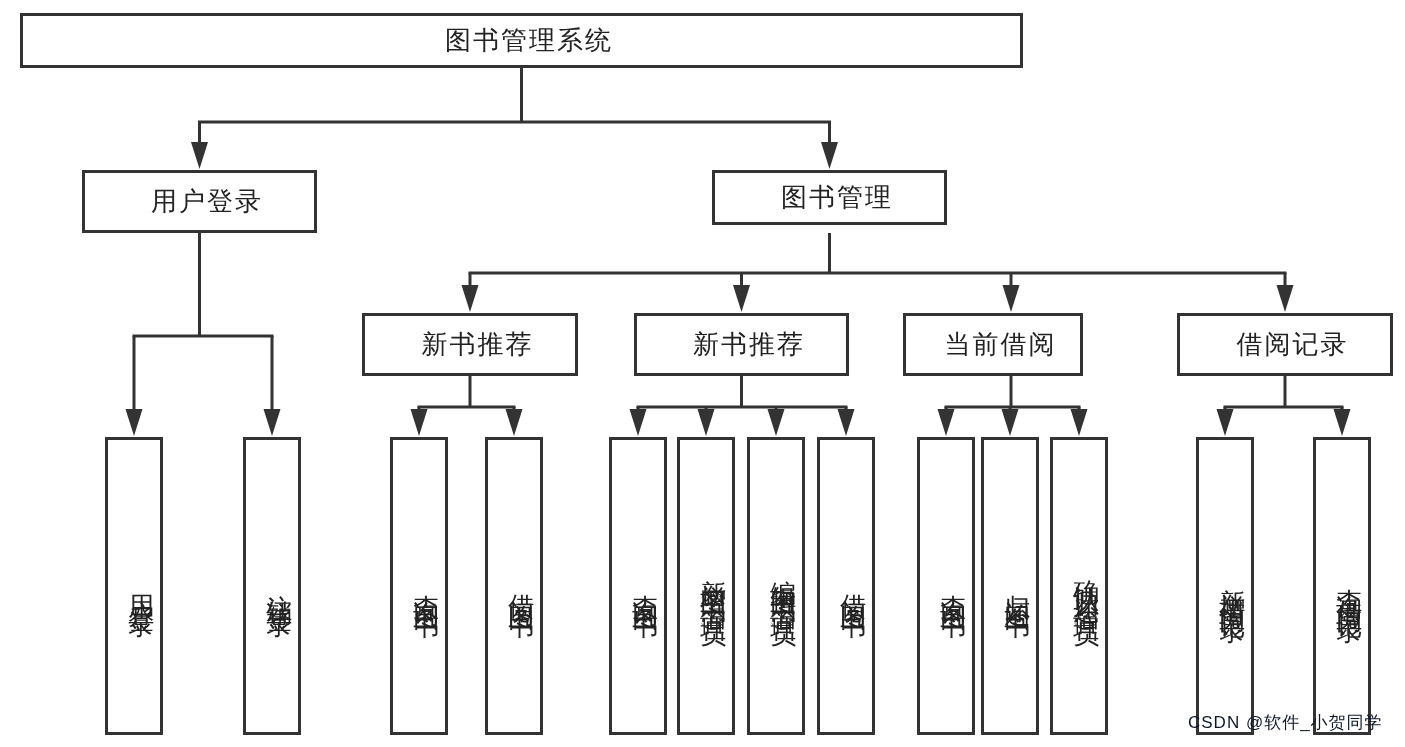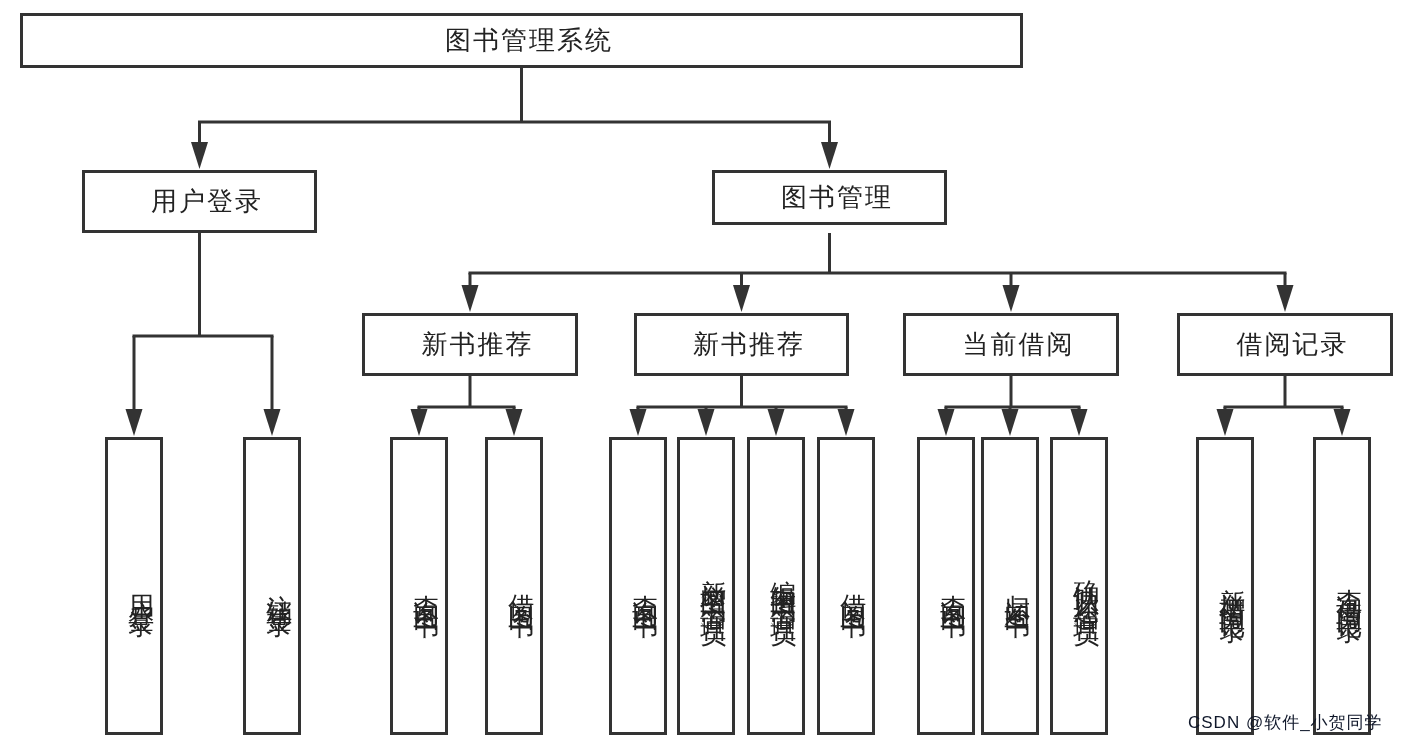--- a/index.html
+++ b/index.html
@@ -118,21 +118,21 @@
   <div class="box" style="left:712px;top:170px;width:235px;height:55px;">
     <span class="label">图书管理</span>
   </div>
 
   <div class="box" style="left:362px;top:313px;width:216px;height:63px;">
     <span class="label">新书推荐</span>
   </div>
   <div class="box" style="left:634px;top:313px;width:215px;height:63px;">
     <span class="label">新书推荐</span>
   </div>
-  <div class="box" style="left:903px;top:313px;width:216px;height:63px;">
+  <div class="box" style="left:903px;top:313px;width:180px;height:63px;">
     <span class="label">当前借阅</span>
   </div>
   <div class="box" style="left:1177px;top:313px;width:216px;height:63px;text-align:right;">
     <span class="label">借阅记录</span>
   </div>
 
   <div class="box v leaf" style="left:105px;">
     <span class="label">用户登录</span>
   </div>
   <div class="box v leaf" style="left:243px;">

